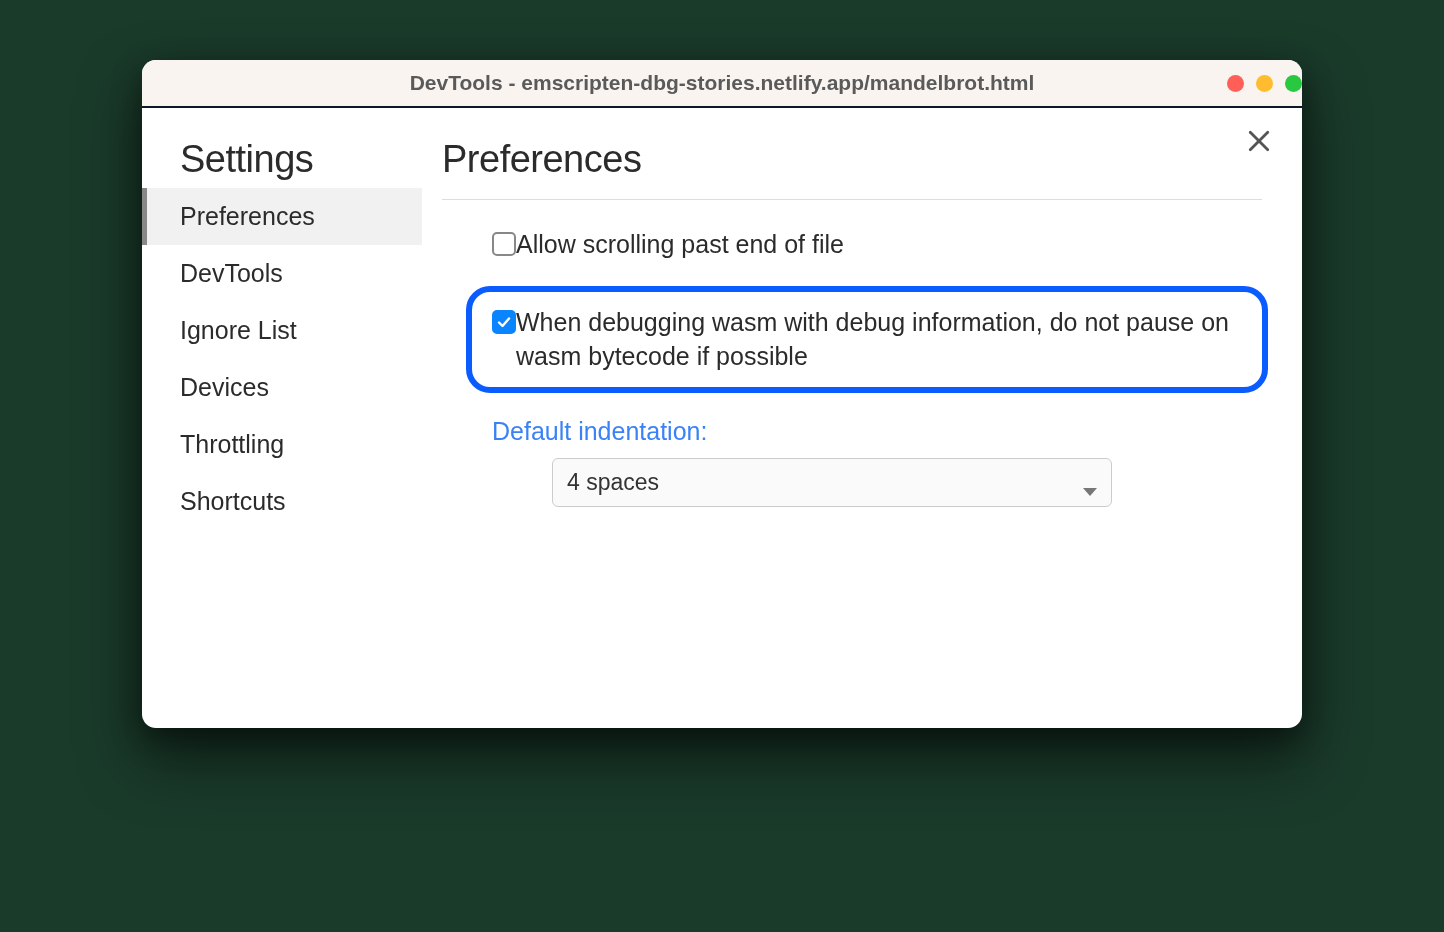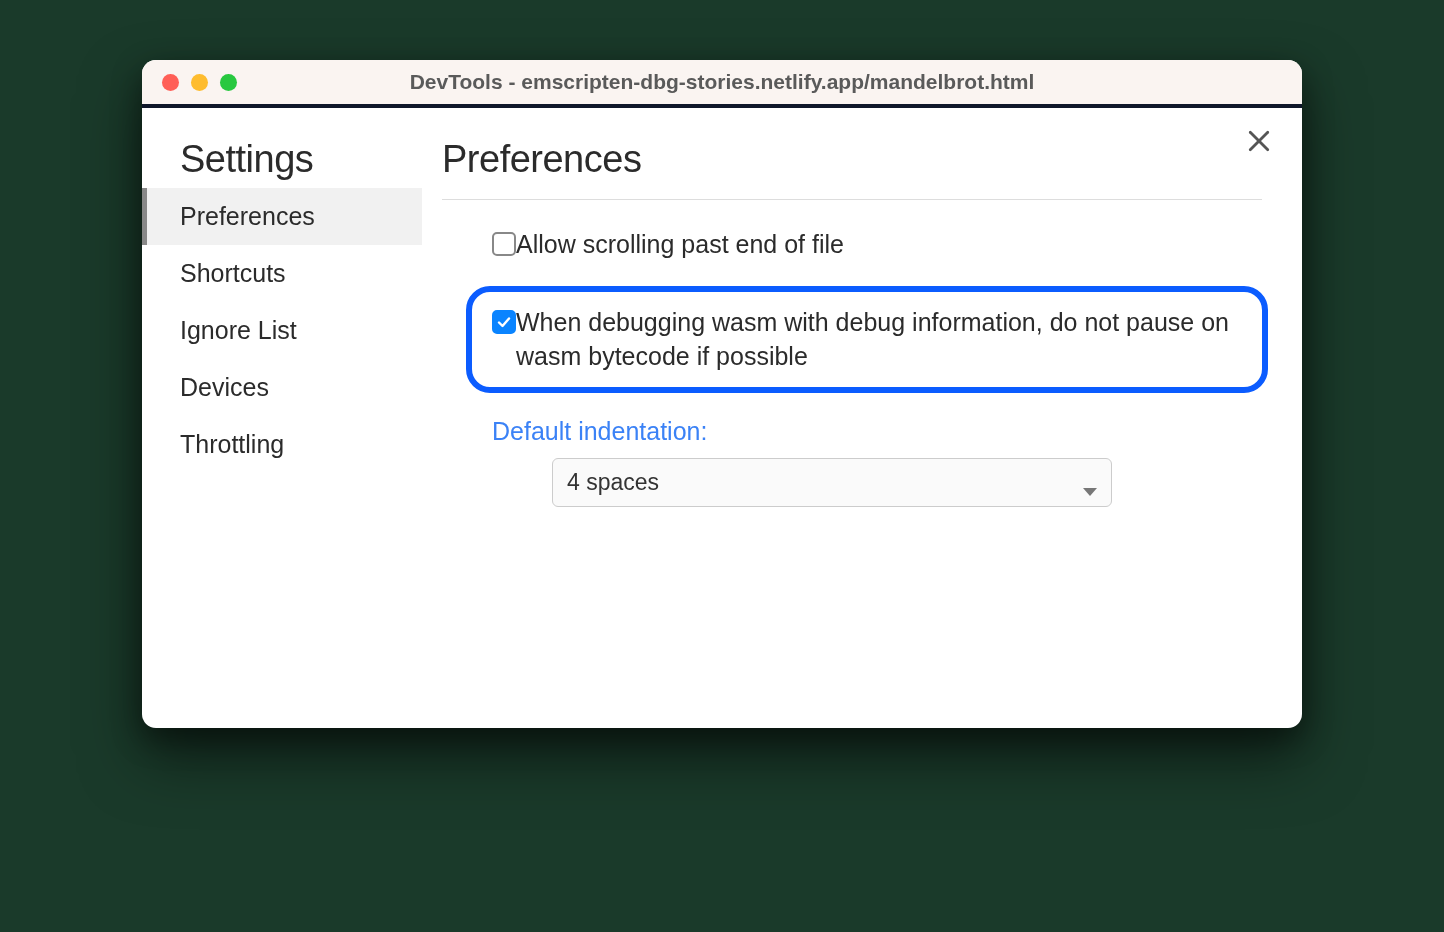--- a/index.html
+++ b/index.html
@@ -18,22 +18,23 @@
       background: #fff;
       border-radius: 14px;
       overflow: hidden;
       box-shadow: 0 30px 60px rgba(0,0,0,0.5), 0 10px 30px rgba(0,0,0,0.4);
     }
     .titlebar {
       background: #faf4f1;
       height: 48px;
       display: flex;
       align-items: center;
-      border-bottom: 4px solid #0f172a;
+      border-bottom: 2px solid #0f172a;
       position: relative;
+      justify-content: flex-end;
     }
     .traffic-lights {
       display: flex;
       gap: 12px;
       padding-left: 20px;
     }
     .tl { width: 17px; height: 17px; border-radius: 50%; }
     .tl.red { background: #ff5f57; }
     .tl.yellow { background: #febc2e; }
     .tl.green { background: #28c840; }
@@ -182,24 +183,25 @@
   <div class="body">
     <div class="close-btn">
       <svg viewBox="0 0 24 24" stroke="currentColor" stroke-width="2.2" fill="none" stroke-linecap="round">
         <line x1="5" y1="5" x2="19" y2="19"></line>
         <line x1="19" y1="5" x2="5" y2="19"></line>
       </svg>
     </div>
     <div class="sidebar">
       <div class="sidebar-title">Settings</div>
       <div class="sidebar-item active"><span>Preferences</span></div>
-      <div class="sidebar-item"><span>Shortcuts</span></div>
+      <div class="sidebar-item"><span>DevTools</span></div>
       <div class="sidebar-item"><span>Ignore List</span></div>
       <div class="sidebar-item"><span>Devices</span></div>
       <div class="sidebar-item"><span>Throttling</span></div>
+      <div class="sidebar-item"><span>Shortcuts</span></div>
     </div>
     <div class="main">
       <div class="main-title">Preferences</div>
       <div class="prefs">
 
         <label class="pref-row">
           <span class="checkbox">
             
           </span>
           <span>Allow scrolling past end of file</span>

